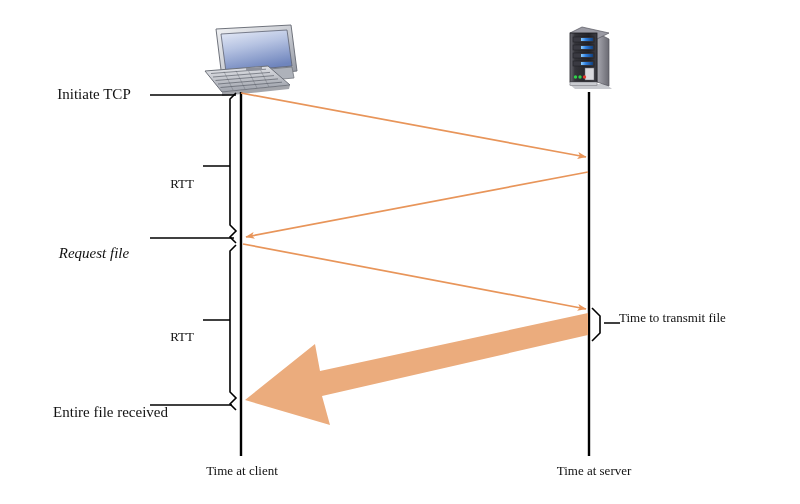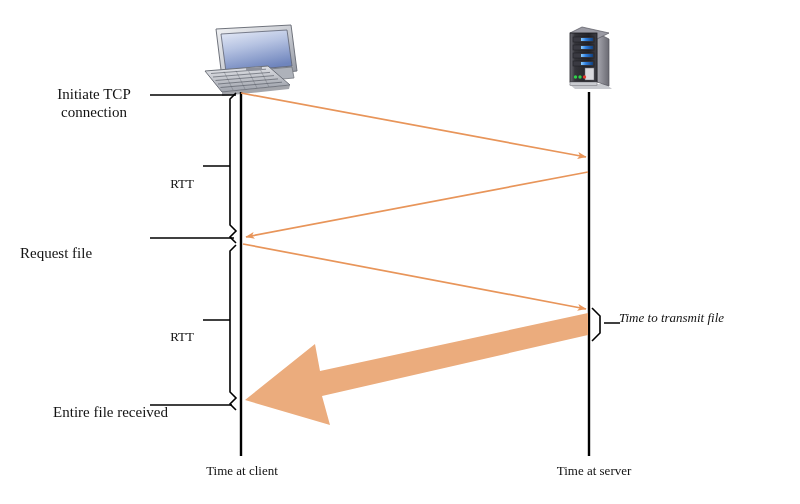--- a/index.html
+++ b/index.html
@@ -26,29 +26,29 @@
   }
   .lbl {
     position: absolute;
     color: #111111;
     font-family: "Liberation Serif", "DejaVu Serif", serif;
     white-space: nowrap;
     line-height: 1.18;
   }
   .lbl-right { text-align: right; margin-top: 16px; }
   .lbl-center { text-align: center; }
-  .lbl-left { text-align: left; font-style: italic; }
+  .lbl-left { text-align: left; }
 
   #label-initiate-tcp {
     left: 20px; top: 86px; width: 148px;
     font-size: 15px; text-align: center;
   }
   #label-request-file {
     left: 20px; top: 229px; width: 148px;
-    font-size: 15px; text-align: left;
+    font-size: 15px; text-align: center; font-style: italic;
   }
   #label-entire-file {
     left: 8px; top: 388px; width: 160px;
     font-size: 15px; text-align: right;
   }
   #label-rtt-1 {
     left: 150px; top: 160px; width: 44px;
     font-size: 13px; text-align: right;
   }
   #label-rtt-2 {
@@ -197,21 +197,20 @@
              L322,396
              L330,425
              L245,400
              L315,344
              L320,371
              Z" fill="#EBAC7D"></path>
   </svg>
 
   <div class="lbl lbl-center" id="label-initiate-tcp">
     <div>Initiate TCP</div>
-    <div>connection</div>
   </div>
 
   <div class="lbl lbl-right" id="label-request-file">Request file</div>
 
   <div class="lbl lbl-right" id="label-entire-file">Entire file received</div>
 
   <div class="lbl lbl-right" id="label-rtt-1">RTT</div>
 
   <div class="lbl lbl-right" id="label-rtt-2">RTT</div>
 

